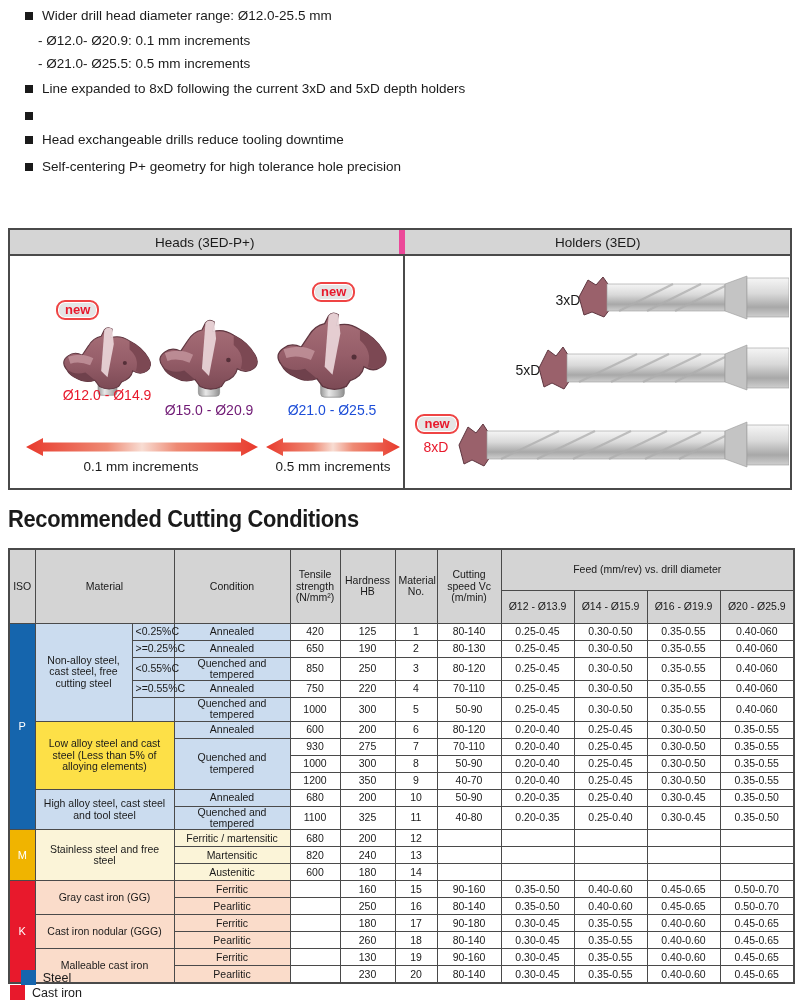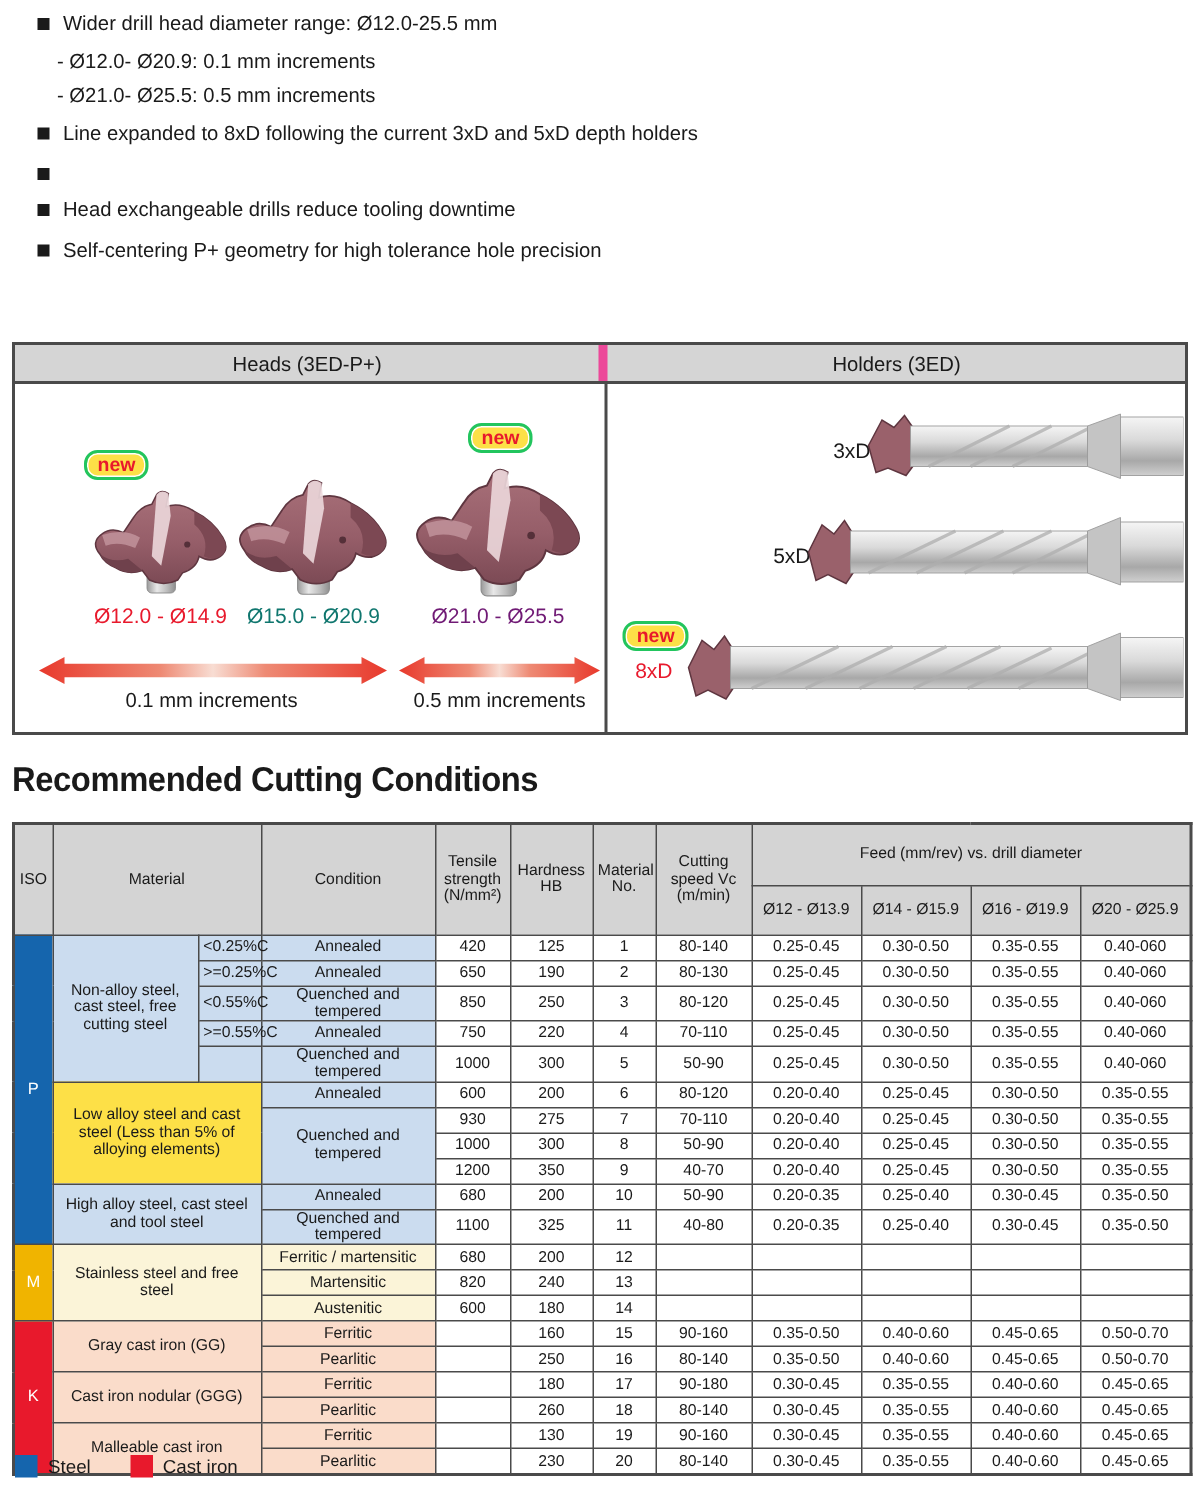--- a/index.html
+++ b/index.html
@@ -16,22 +16,22 @@
   
   .panel { position:absolute; left:8px; top:228px; width:784px; height:262px; border:2px solid #4a4a4a; }
   .panel-header { display:flex; height:26px; background:#d5d5d5; border-bottom:2px solid #4a4a4a; }
   .panel-header .ph-cell { display:flex; align-items:center; justify-content:center; font-size:13.5px; }
   .ph-heads { width:50.7%; border-right:6px solid #ec4899; }
   .ph-holders { width:49.3%; }
   .panel-body { display:flex; height:232px; }
   .heads-body { width:50.7%; border-right:2px solid #4a4a4a; position:relative; }
   .holders-body { width:49.3%; position:relative; }
 
-  .new-badge { position:absolute; display:inline-block; border:2px solid #22c55e; border-radius:9px;
-    background:#fde047; color:#e8192c; font-weight:bold; font-size:13px; line-height:16px;
+  .new-badge { position:absolute; display:inline-block; border:2px solid #ef4444; border-radius:9px;
+    background:#e5e5e5; color:#e8192c; font-weight:bold; font-size:13px; line-height:16px;
     padding:0 7px; box-shadow:0 0 0 1px #fff inset; }
   .abs { position:absolute; }
   .range-label { position:absolute; font-size:14px; white-space:nowrap; transform:translateX(-50%); }
   .inc-label { position:absolute; font-size:13.5px; white-space:nowrap; transform:translateX(-50%); }
   .holder-label { position:absolute; font-size:14px; }
 
   
   .cutting-title { position:absolute; left:8px; top:506px; font-size:23px; font-weight:bold;
     letter-spacing:-0.3px; transform:scaleX(0.95); transform-origin:left; }
 
@@ -42,21 +42,21 @@
   table.cut thead th { background:#d4d4d4; }
   table.cut thead tr.h1 th { height:41px; }
   table.cut thead tr.h2 th { height:33px; }
   td.material-cell, td.condition-cell { text-align:left; }
   td.carbon-cell { text-align:right; padding-right:2px; }
   td.mat-with-carbon { border-right:hidden; }
   td.carbon-cell { border-left:hidden; }
   td.iso-cell { color:#fff; font-weight:bold; font-size:11px; }
 
   
-  .legend { position:absolute; left:10px; top:970px; display:flex; align-items:center; font-size:12.5px; }
+  .legend { position:absolute; left:10px; top:970px; display:flex; align-items:center; font-size:12.5px;flex-direction:column; }
   .legend-sq { width:15px; height:15px; margin-right:7px; }
   .legend-item { display:flex; align-items:center; margin-right:26px; }
 </style>
 </head>
 <body>
 
 <svg width="0" height="0" style="position:absolute">
   <defs>
     <linearGradient id="gradHead" x1="0" y1="0" x2="0" y2="1">
       <stop offset="0" stop-color="#a87079"></stop>
@@ -139,23 +139,23 @@
       <svg class="abs" style="left:50px; top:66px;" width="95" height="82">
           <use href="#drill-head"></use>
         </svg>
       <svg class="abs" style="left:146px; top:58px;" width="106" height="92">
           <use href="#drill-head"></use>
         </svg>
       <svg class="abs" style="left:262px; top:50px;" width="121" height="102">
           <use href="#drill-head"></use>
         </svg>
 
-      <span class="range-label" style="left: 97px; top: 146px; color: rgb(232, 25, 44);">Ø12.0 - Ø14.9</span>
-      <span class="range-label" style="left: 199px; top: 146px; color: #0f766e; text-align: right;">Ø15.0 - Ø20.9</span>
-      <span class="range-label" style="left: 322px; top: 146px; color: #701a75;">Ø21.0 - Ø25.5</span>
+      <span class="range-label" style="left: 97px; top: 131px; color: rgb(232, 25, 44);">Ø12.0 - Ø14.9</span>
+      <span class="range-label" style="left: 199px; top: 146px; color: #701a75; text-align: right;">Ø15.0 - Ø20.9</span>
+      <span class="range-label" style="left: 322px; top: 146px; color: #1d4ed8;">Ø21.0 - Ø25.5</span>
 
       <svg class="abs" style="left:16px; top:182px;" width="232" height="18" viewBox="0 0 232 18">
         <polygon points="0,9 17,0 17,4.5 215,4.5 215,0 232,9 215,18 215,13.5 17,13.5 17,18" fill="url(#gradArrow)"></polygon>
       </svg>
       <svg class="abs" style="left:256px; top:182px;" width="134" height="18" viewBox="0 0 134 18">
         <polygon points="0,9 17,0 17,4.5 117,4.5 117,0 134,9 117,18 117,13.5 17,13.5 17,18" fill="url(#gradArrow)"></polygon>
       </svg>
       <span class="inc-label" style="left:131px; top:203px;">0.1 mm increments</span>
       <span class="inc-label" style="left:323px; top:203px;">0.5 mm increments</span>
     </div>

